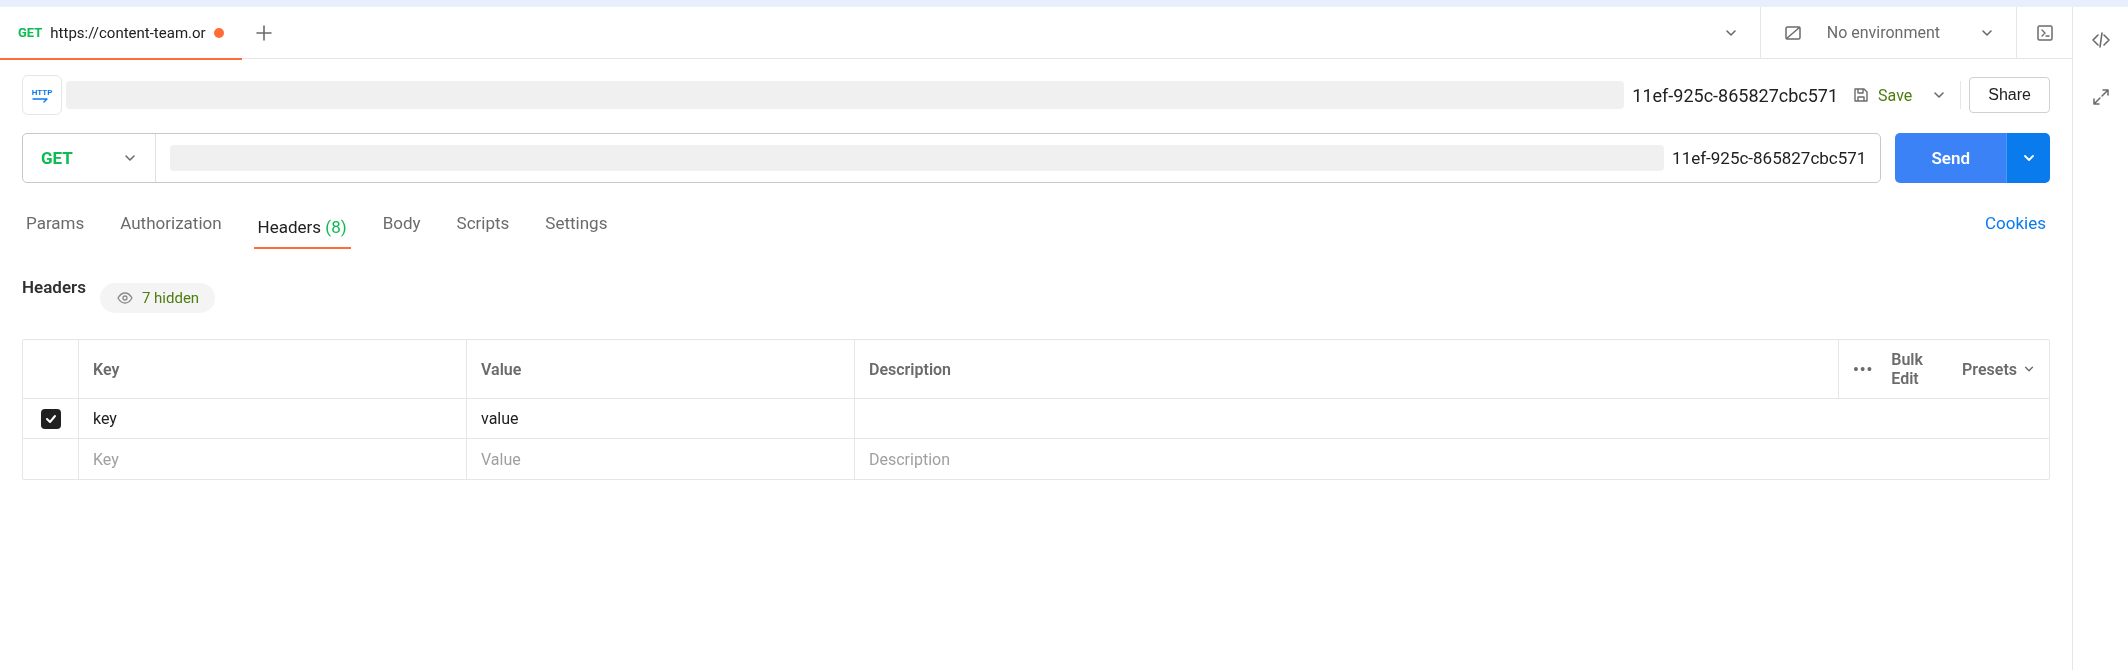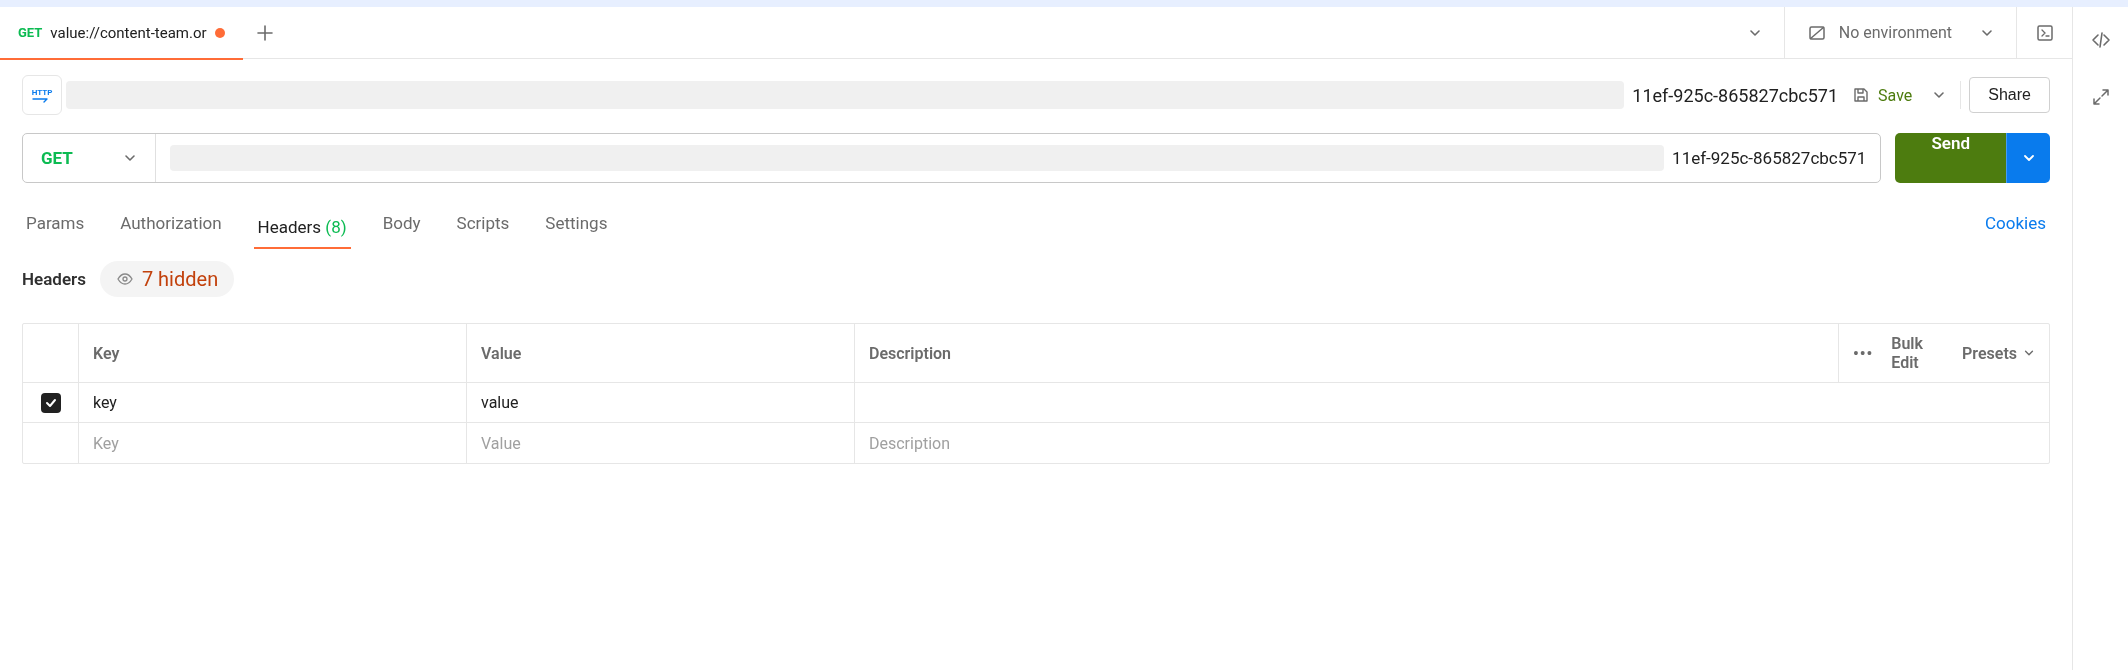--- a/index.html
+++ b/index.html
@@ -82,21 +82,21 @@
       height: 52px;
     }
     .dropdown-caret {
       padding: 0 22px;
       color: #6b6b6b;
     }
     .env {
       border-left: 1px solid #e6e6e6;
       display: flex;
       align-items: center;
-      gap: 12px;
+      gap: 24px;
       padding: 0 22px;
       color: #6b6b6b;
       height: 52px;
       font-size: 16px;
       white-space: nowrap;
     }
     .env-extra {
       border-left: 1px solid #e6e6e6;
       display:flex;
       align-items:center;
@@ -202,26 +202,26 @@
       white-space:nowrap;
     }
     .send-btn {
       display: flex;
       align-items: stretch;
       border-radius: 5px;
       overflow: hidden;
       height: 50px;
     }
     .send-main {
-      background:#4d7c0f;
+      background:#3b82f6;
       color:#fff;
       font-weight:600;
       font-size:17px;
       display:flex;
-      align-items:flex-start;
+      align-items:center;
       padding:0 36px;
     }
     .send-drop {
       background:#097bed;
       color:#fff;
       display:flex;
       align-items:center;
       justify-content:center;
       width:44px;
       border-left:1px solid rgba(255,255,255,0.25);
@@ -270,22 +270,23 @@
       font-weight:600;
       color:#303030;
     }
     .hidden-chip {
       display:flex;
       align-items:center;
       gap:8px;
       background:#f4f4f4;
       border-radius:18px;
       padding:6px 16px;
-      color:#c2410c;
-      font-size:20px;
+      color:#4d7c0f;
+      font-size:15px;
+      margin-top:22px;
     }
     
     .table {
       margin: 14px 22px 0 22px;
       border:1px solid #e6e6e6;
       border-radius:2px;
     }
     .trow {
       display:flex;
       align-items:stretch;
@@ -334,21 +335,21 @@
 </head>
 <body>
 
 <div class="topstrip"></div>
 <div class="container">
   <div class="main">
 
     <div class="tabbar">
       <div class="tab active">
         <span class="method">GET</span>
-        <span class="title">value://content-team.or</span>
+        <span class="title">https://content-team.or</span>
         <span class="dot"></span>
       </div>
       <div class="newtab">
         <svg width="18" height="18" viewBox="0 0 18 18">
             <path d="M9 2v14M2 9h14" stroke="#6b6b6b" stroke-width="1.6" stroke-linecap="round"></path>
           </svg>
       </div>
       <div class="tabbar-spacer"></div>
       <div class="tabbar-right">
         <div class="dropdown-caret">

